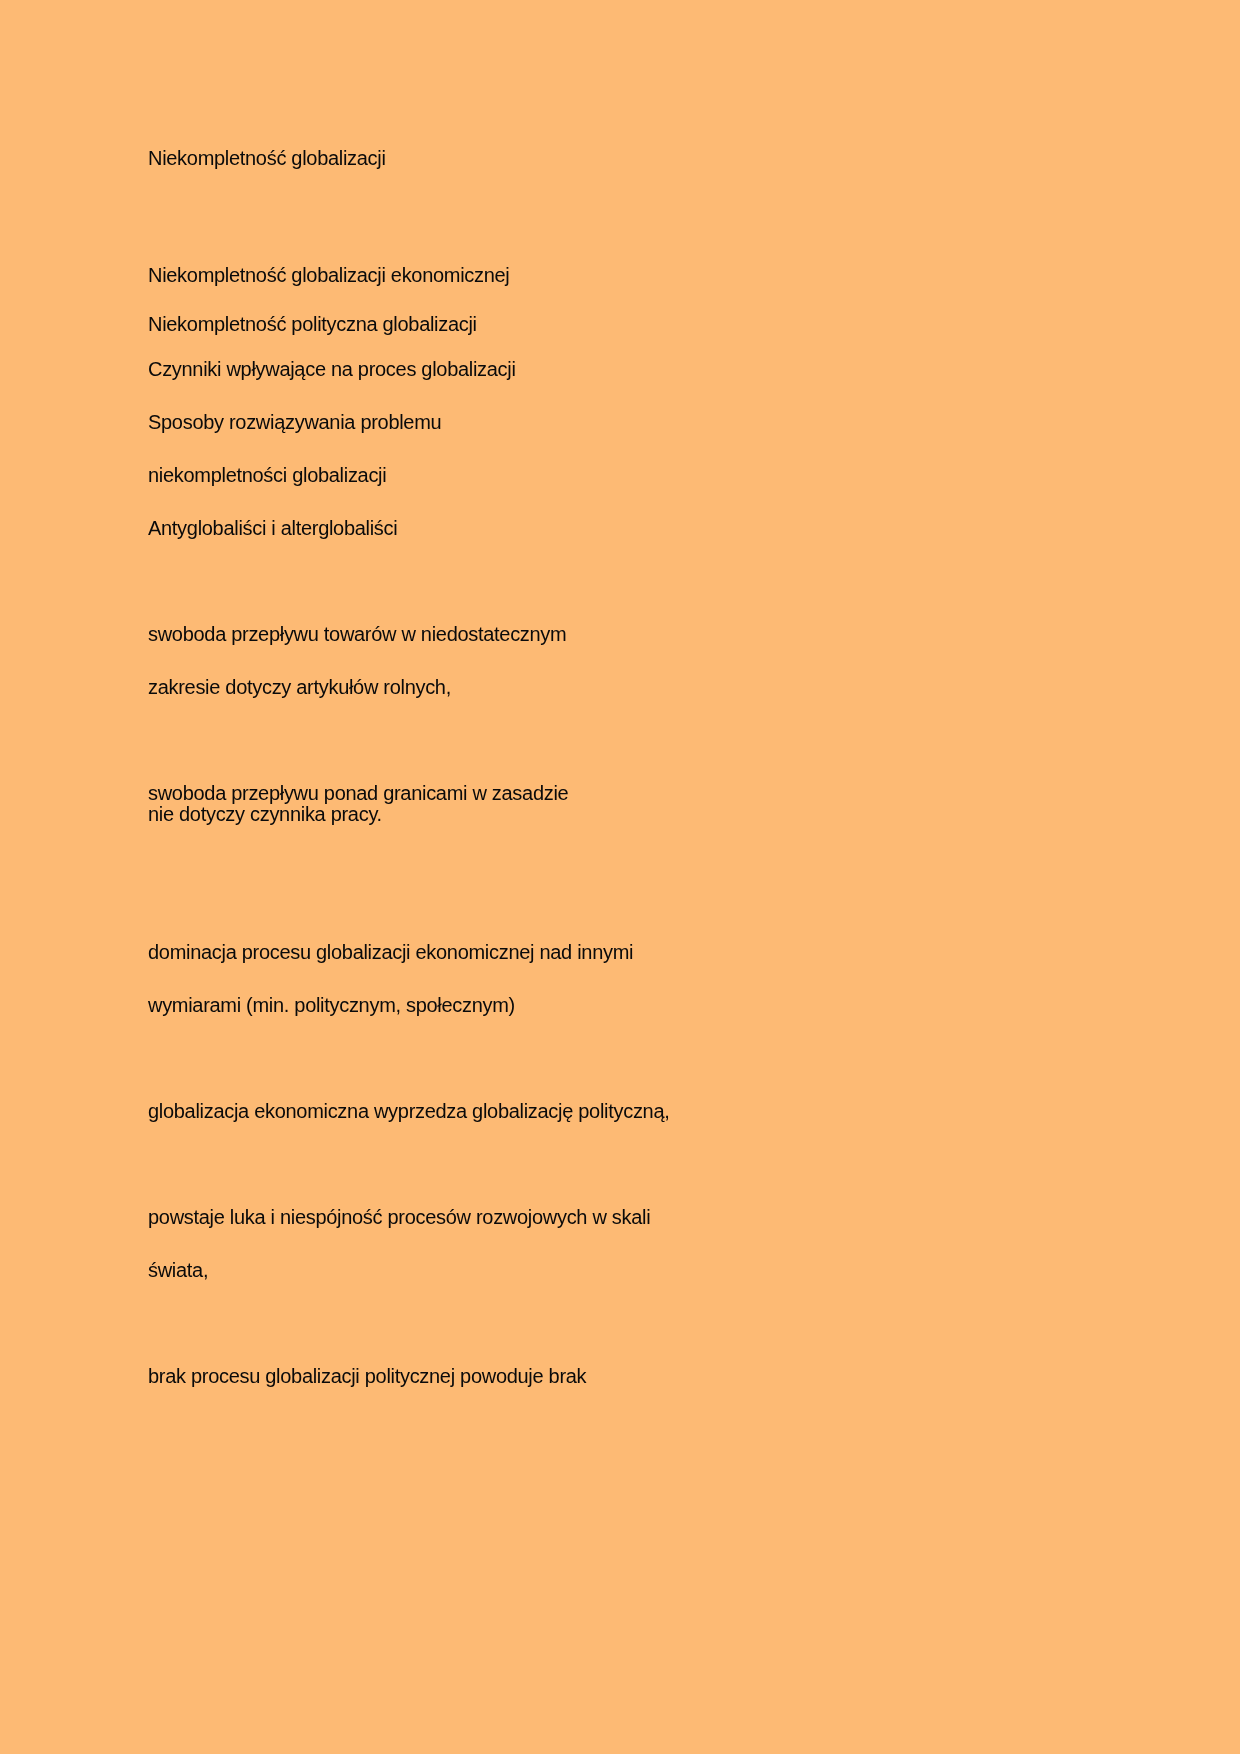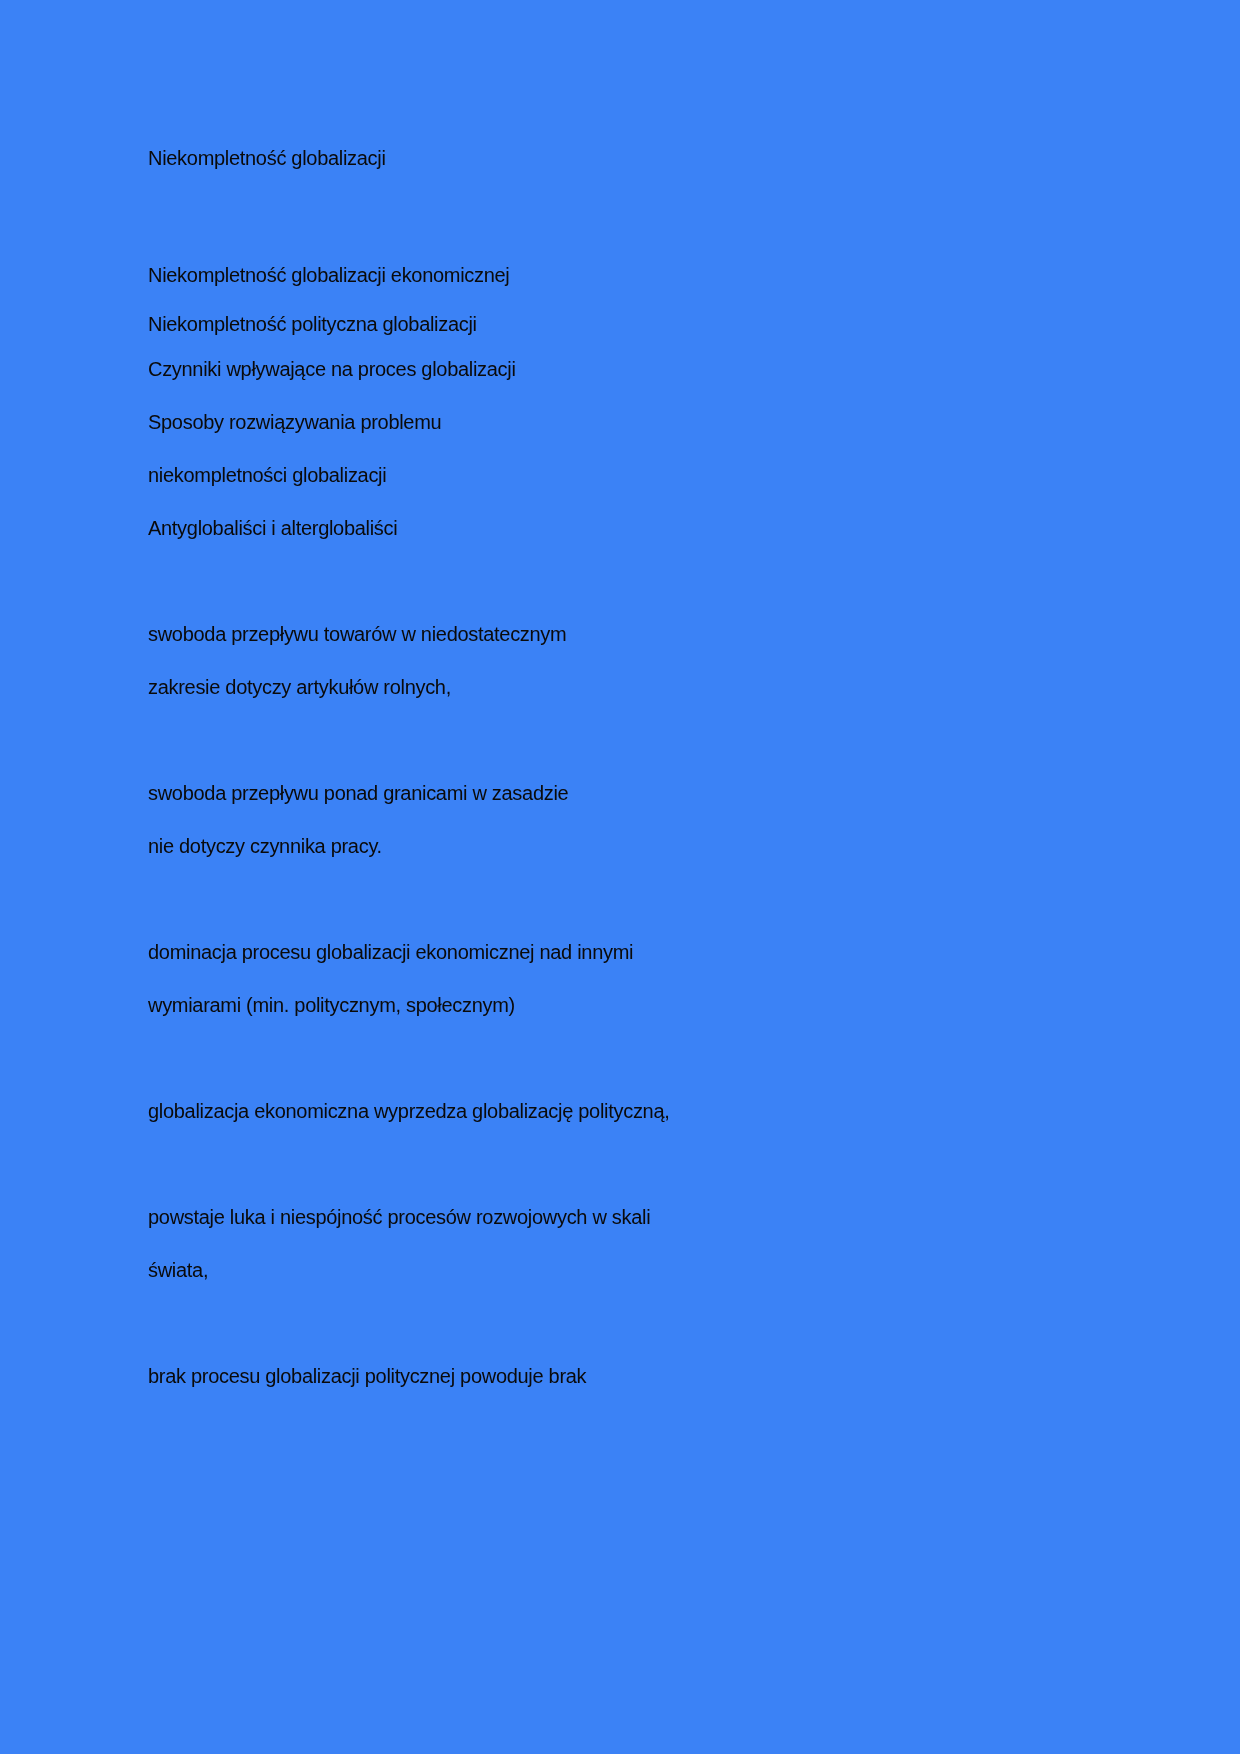--- a/index.html
+++ b/index.html
@@ -13,21 +13,21 @@
       position: relative;
       overflow: hidden;
       font-family: "Liberation Sans", "DejaVu Sans", sans-serif;
       color: #000000;
     }
     .page {
       position: absolute;
       left: 0; top: 0;
       width: 1240px;
       height: 1754px;
-      background: #3b82f6;
+      background: #fdba74;
     }
     .line {
       position: absolute;
       left: 148px;
       font-size: 20px;
       line-height: 24px;
       white-space: nowrap;
       letter-spacing: -0.3px;
       color: #0a0a0a;
     }
@@ -43,21 +43,21 @@
   <div class="line" style="top:312px">Niekompletność polityczna globalizacji</div>
   <div class="line" style="top:357px">Czynniki wpływające na proces globalizacji</div>
   <div class="line" style="top:410px">Sposoby rozwiązywania problemu</div>
   <div class="line" style="top:463px">niekompletności globalizacji</div>
   <div class="line" style="top:516px">Antyglobaliści i alterglobaliści</div>
 
   <div class="line" style="top:622px">swoboda przepływu towarów w niedostatecznym</div>
   <div class="line" style="top:675px">zakresie dotyczy artykułów rolnych,</div>
 
   <div class="line" style="top:781px">swoboda przepływu ponad granicami w zasadzie</div>
-  <div class="line" style="top:834px">nie dotyczy czynnika pracy.</div>
+  <div class="line" style="top:802px">nie dotyczy czynnika pracy.</div>
 
   <div class="line" style="top:940px">dominacja procesu globalizacji ekonomicznej nad innymi</div>
   <div class="line" style="top:993px">wymiarami (min. politycznym, społecznym)</div>
 
   <div class="line" style="top:1099px">globalizacja ekonomiczna wyprzedza globalizację polityczną,</div>
 
   <div class="line" style="top:1205px">powstaje luka i niespójność procesów rozwojowych w skali</div>
   <div class="line" style="top:1258px">świata,</div>
 
   <div class="line" style="top:1364px">brak procesu globalizacji politycznej powoduje brak</div>

